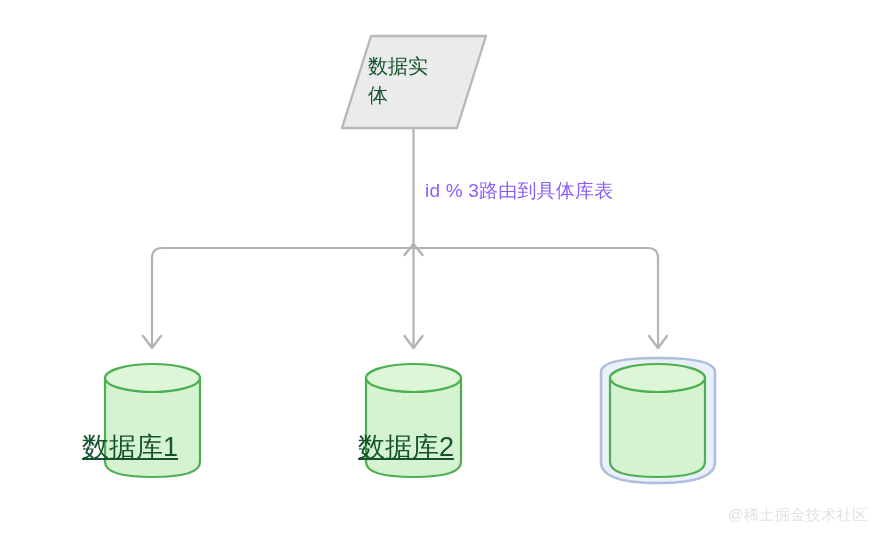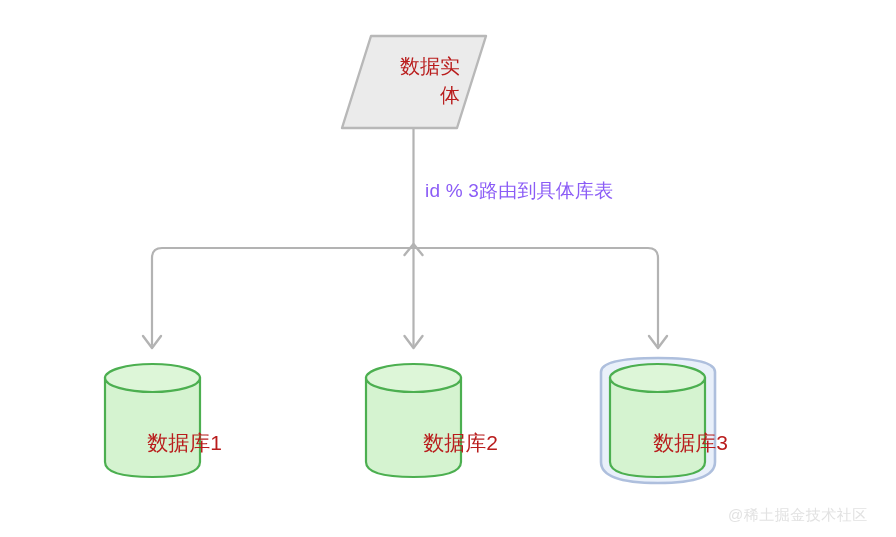--- a/index.html
+++ b/index.html
@@ -19,35 +19,36 @@
   }
   #diagram-svg {
     position: absolute;
     left: 0;
     top: 0;
     width: 896px;
     height: 537px;
   }
   .node-label {
     position: absolute;
-    text-align: right;
-    color: #b91c1c;
+    text-align: left;
+    color: #14532d;
     white-space: pre-line;
     line-height: 1.45;
     pointer-events: none;
   }
   #entity-label {
     left: 368px;
     top: 52px;
     width: 92px;
     font-size: 20px;
   }
   .db-label {
-    font-size: 21px;
+    font-size: 27px;
     width: 140px;
+    text-decoration: underline;
   }
   #db1-label { left: 82px;  top: 428px; }
   #db2-label { left: 358px; top: 428px; }
   #db3-label { left: 588px; top: 428px; }
   #edge-label {
     position: absolute;
     left: 425px;
     top: 178px;
     font-size: 19px;
     color: #8b5cf6;
@@ -113,16 +114,15 @@
 
   <div class="node-label" id="entity-label">数据实
 体</div>
 
   <div id="edge-label">id % 3路由到具体库表</div>
 
   <div class="node-label db-label" id="db1-label">数据库1</div>
 
   <div class="node-label db-label" id="db2-label">数据库2</div>
 
-  <div class="node-label db-label" id="db3-label">数据库3</div>
 
   <div id="watermark">@稀土掘金技术社区</div>
 </div>
 
 </body></html>

